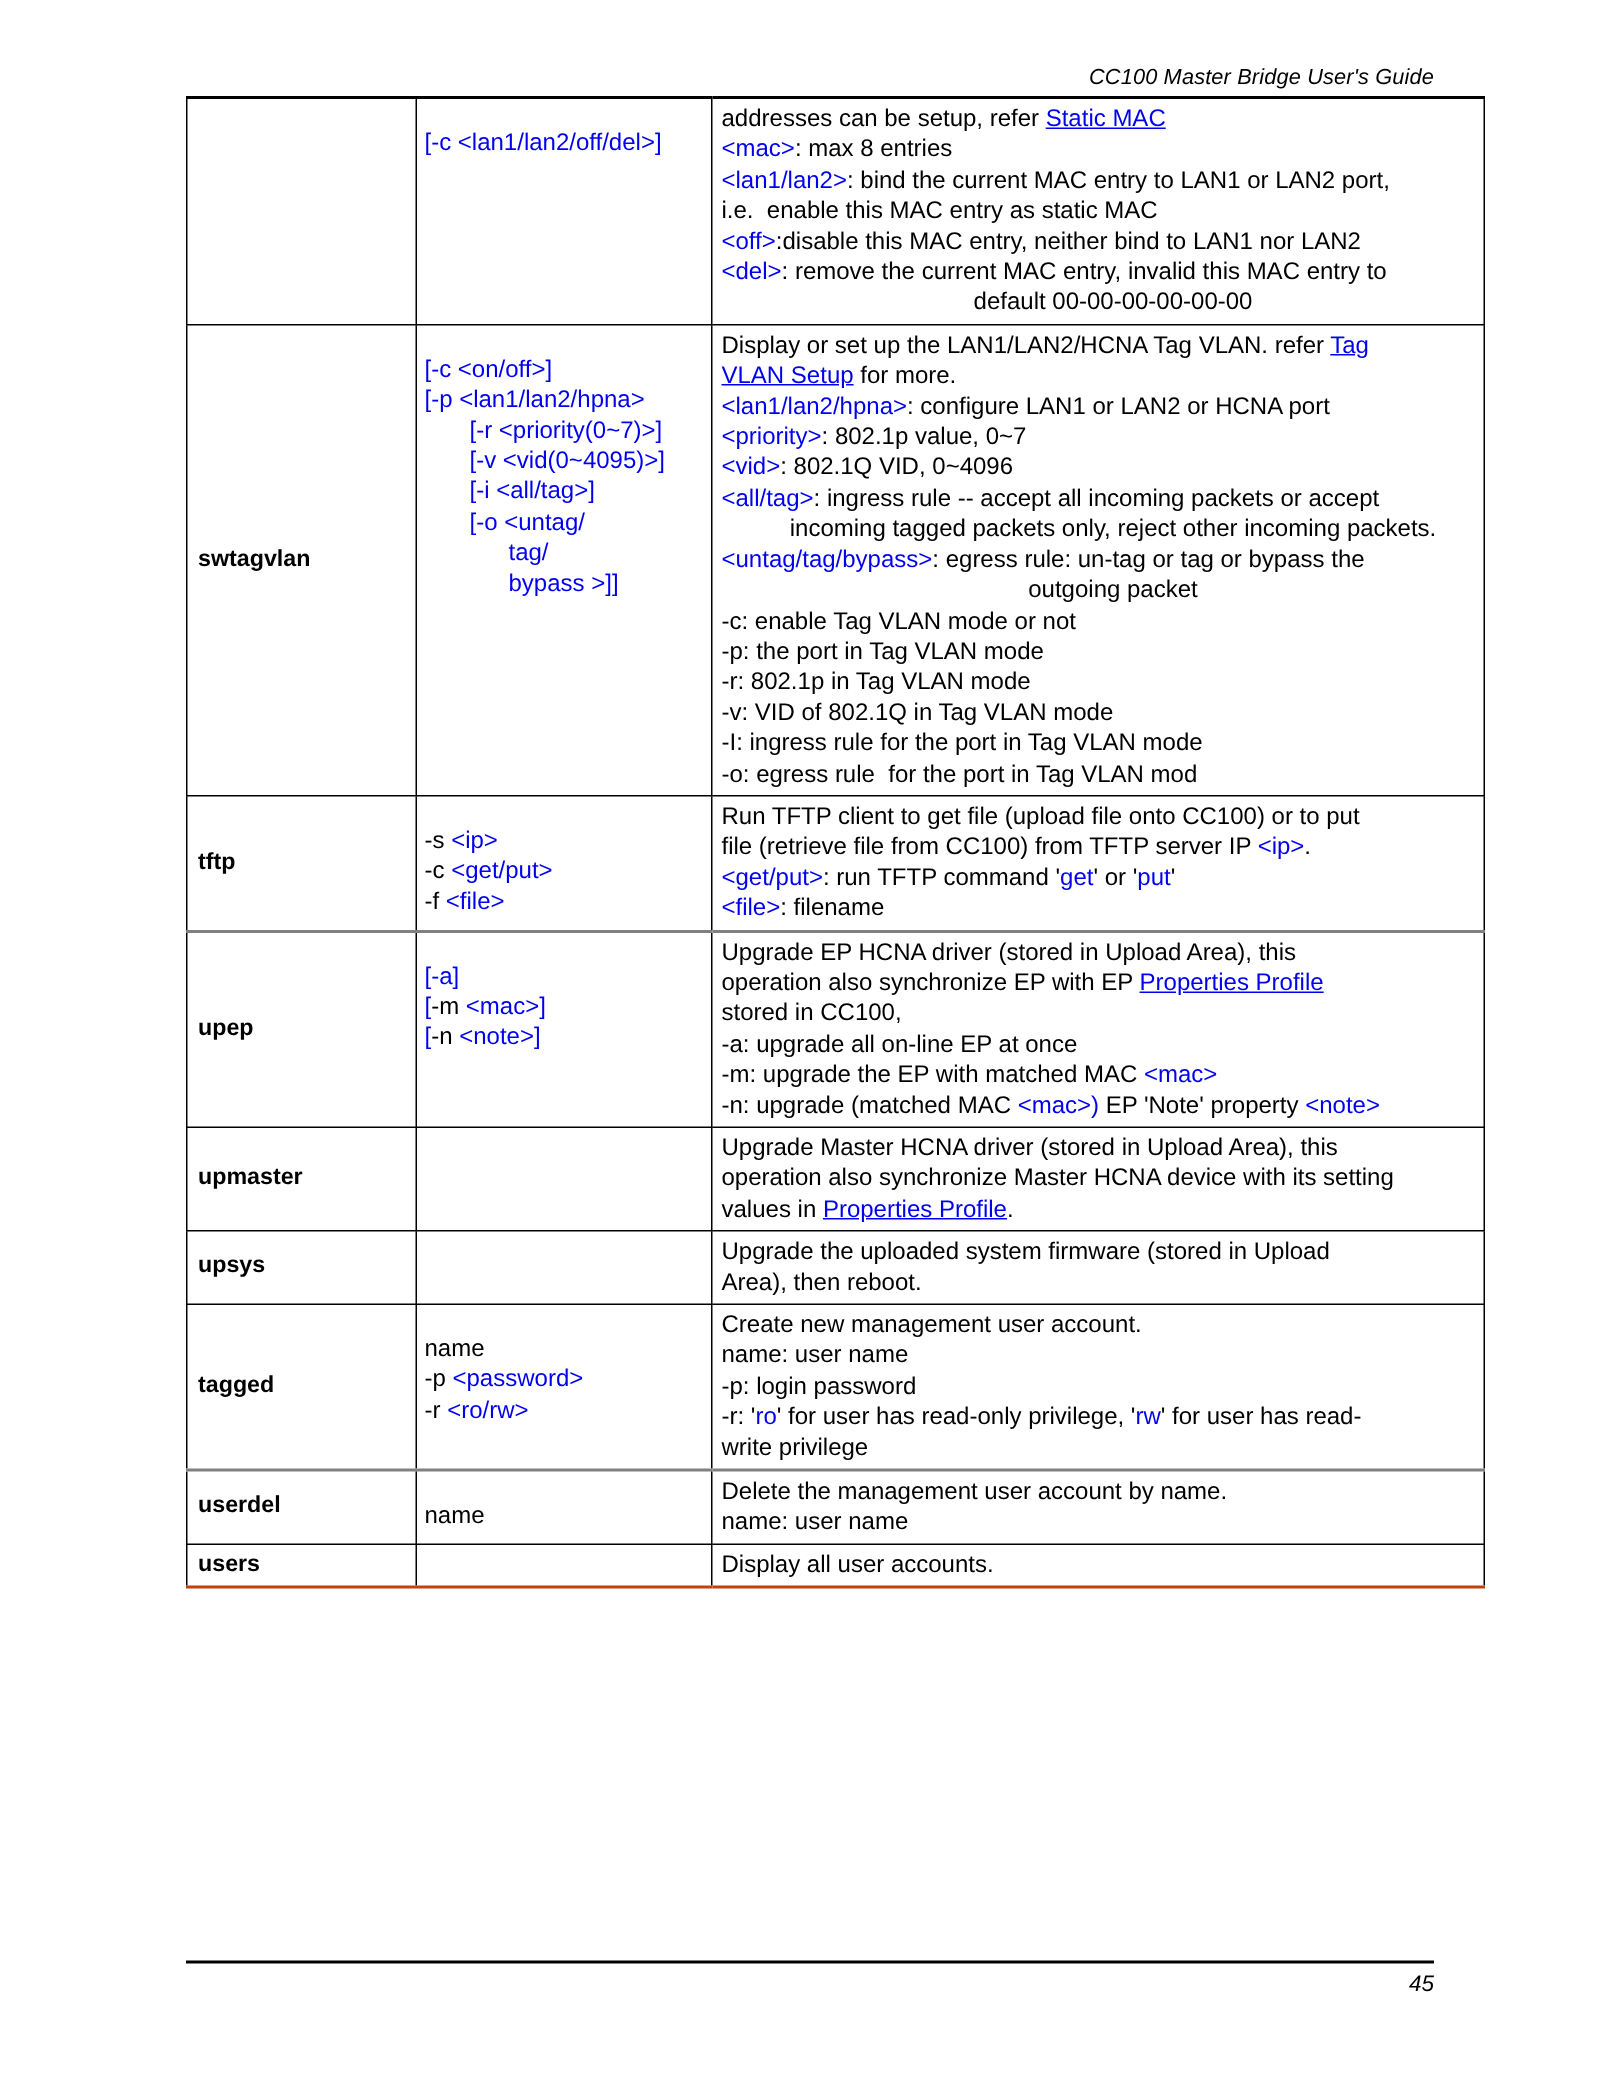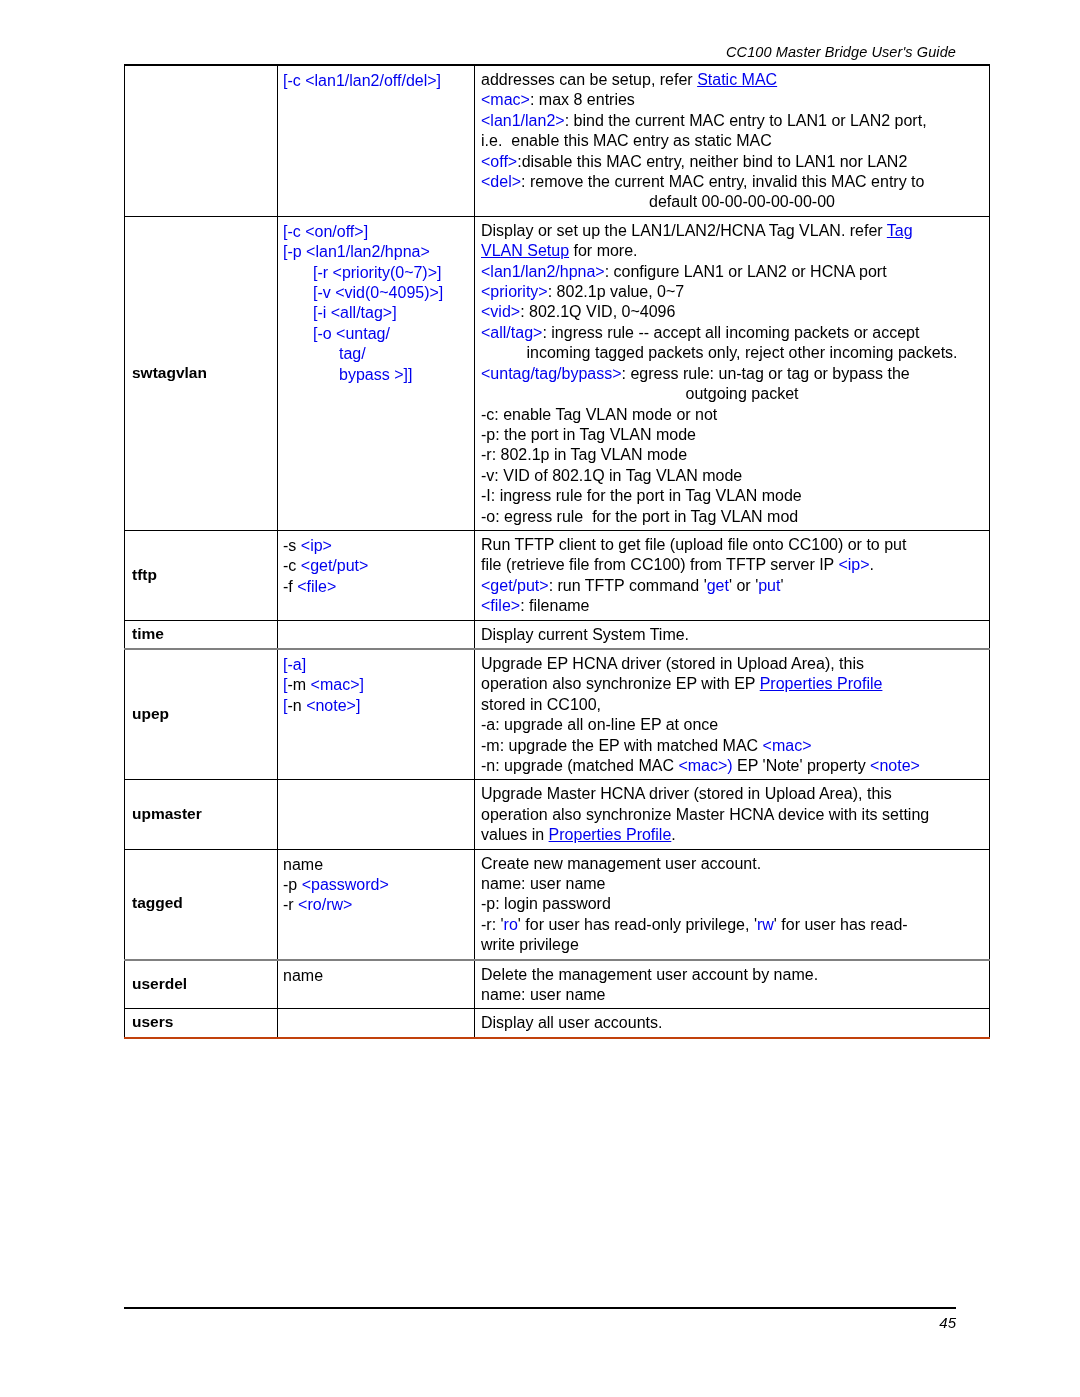--- a/index.html
+++ b/index.html
@@ -56,21 +56,21 @@
   }
   .cmd-table td.c-name {
     width: 141px;
     font-weight: bold;
     font-size: 15.5px;
     padding-left: 7px;
   }
   .cmd-table td.c-syntax {
     width: 187px;
     vertical-align: top;
-    padding-top: 5px;
+    padding-top: 20px;
   }
   .cmd-table td.c-desc {
     width: 504px;
     vertical-align: top;
     padding-top: 4px;
     padding-left: 6px;
     margin-top: 37px;
   }
   .cmd-table tr.thick-top > td {
     border-top: 2px solid #000000;
@@ -177,27 +177,20 @@
           <span class="ln">-f <span class="blue">&lt;file&gt;</span></span>
         </td>
         <td class="c-desc">
           <span class="ln">Run TFTP client to get file (upload file onto CC100) or to put</span>
           <span class="ln">file (retrieve file from CC100) from TFTP server IP <span class="blue">&lt;ip&gt;</span>.</span>
           <span class="ln"><span class="blue">&lt;get/put&gt;</span>: run TFTP command '<span class="blue">get</span>' or '<span class="blue">put</span>'</span>
           <span class="ln"><span class="blue">&lt;file&gt;</span>: filename</span>
         </td>
       </tr>
 
-      <tr>
-        <td class="c-name">time</td>
-        <td class="c-syntax"></td>
-        <td class="c-desc">
-          <span class="ln">Display current System Time.</span>
-        </td>
-      </tr>
 
       <tr class="grey-sep">
         <td class="c-name">upep</td>
         <td class="c-syntax">
           <span class="ln blue">[-a]</span>
           <span class="ln"><span class="blue">[</span>-m <span class="blue">&lt;mac&gt;]</span></span>
           <span class="ln"><span class="blue">[</span>-n <span class="blue">&lt;note&gt;]</span></span>
         </td>
         <td class="c-desc">
           <span class="ln">Upgrade EP HCNA driver (stored in Upload Area), this</span>
@@ -212,20 +205,28 @@
       <tr>
         <td class="c-name">upmaster</td>
         <td class="c-syntax"></td>
         <td class="c-desc">
           <span class="ln">Upgrade Master HCNA driver (stored in Upload Area), this</span>
           <span class="ln">operation also synchronize Master HCNA device with its setting</span>
           <span class="ln">values in <span class="lnk">Properties Profile</span>.</span>
         </td>
       </tr>
 
+      <tr>
+        <td class="c-name">upsys</td>
+        <td class="c-syntax"></td>
+        <td class="c-desc">
+          <span class="ln">Upgrade the uploaded system firmware (stored in Upload</span>
+          <span class="ln">Area), then reboot.</span>
+        </td>
+      </tr>
 
       <tr>
         <td class="c-name">tagged</td>
         <td class="c-syntax">
           <span class="ln">name</span>
           <span class="ln">-p <span class="blue">&lt;password&gt;</span></span>
           <span class="ln">-r <span class="blue">&lt;ro/rw&gt;</span></span>
         </td>
         <td class="c-desc">
           <span class="ln">Create new management user account.</span>

